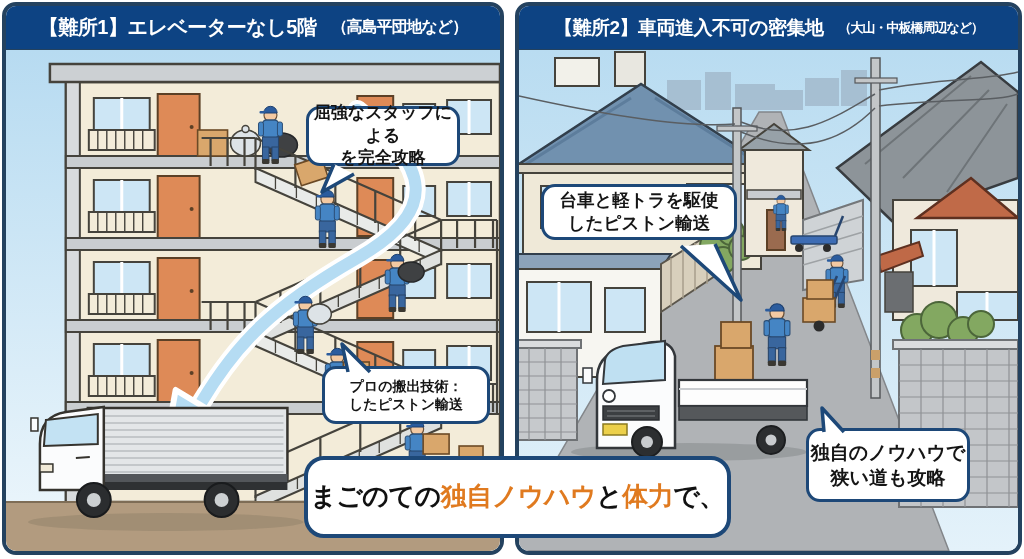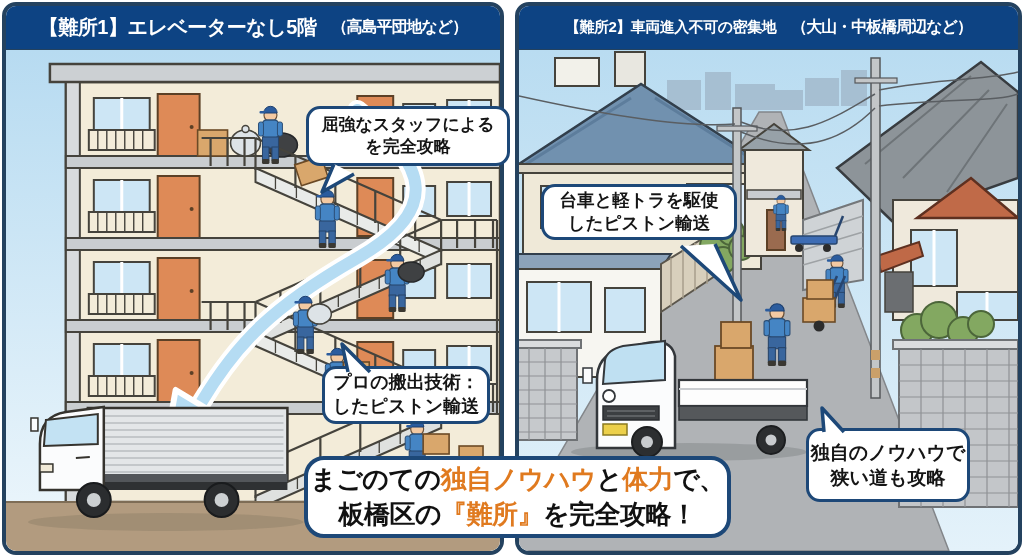--- a/index.html
+++ b/index.html
@@ -12,22 +12,22 @@
   .stage{position:absolute;inset:0}
   .panel{position:absolute;top:2px;height:553px;border:4px solid var(--panel-border);
          border-radius:14px;overflow:hidden;background:#fff}
   .panel.left{left:2px;width:502px}
   .panel.right{left:515px;width:507px}
   .panel-header{height:44px;background:var(--header-bg);color:#fff;display:flex;
                 align-items:center;justify-content:center;white-space:nowrap;
                 border-bottom:1px solid var(--panel-border)}
   .hd-main{font-size:20px;letter-spacing:-.5px}
   .hd-note{font-size:16px;letter-spacing:-1px;margin-left:15px}
-  .panel.right .hd-main{font-size:15px}
-  .panel.right .hd-note{font-size:16px}
+  .panel.right .hd-main{font-size:19px}
+  .panel.right .hd-note{font-size:13px}
   .scene{position:absolute;left:0;top:44px;right:0;bottom:0}
   .scene svg{width:100%;height:100%;display:block}
   .callout{position:absolute;background:#fff;border:3.5px solid var(--bubble-border);
            border-radius:14px;color:var(--text-dark);text-align:center;z-index:6;
            display:flex;flex-direction:column;justify-content:center;line-height:1.32}
   .callout .cl{display:block}
   .tail{position:absolute;z-index:7;overflow:visible}
   .banner{position:absolute;left:304px;top:456px;width:427px;height:82px;background:#fff;
           border:4px solid var(--bubble-border);border-radius:20px;z-index:10;
           display:flex;flex-direction:column;align-items:center;justify-content:center;
@@ -321,29 +321,29 @@
           <rect x="84" y="374" width="24" height="11" fill="#ecd04b" stroke="#8a7a20" stroke-width="1.5"></rect>
           <circle cx="128" cy="392" r="15" fill="#2c2e30" stroke="#1c1e20" stroke-width="2"></circle>
           <circle cx="128" cy="392" r="6" fill="#c9cccf"></circle>
           <circle cx="252" cy="390" r="14" fill="#2c2e30" stroke="#1c1e20" stroke-width="2"></circle>
           <circle cx="252" cy="390" r="5.5" fill="#c9cccf"></circle>
         </g>
       </svg>
     </div>
   </section>
 
-  <div class="callout" style="left:306px;top:106px;width:204px;height:60px;font-size:17px">
+  <div class="callout" style="left:306px;top:106px;width:154px;height:60px;font-size:17px">
     <span class="cl">屈強なスタッフによる</span>
     <span class="cl">を完全攻略</span>
   </div>
   <svg class="tail" style="left:320px;top:160px" width="36" height="36">
     <path d="M14,4 L2,32 L34,14" fill="#fff" stroke="#1d4878" stroke-width="3.5" stroke-linejoin="round"></path>
   </svg>
 
-  <div class="callout" style="left:322px;top:366px;width:168px;height:58px;font-size:18px">
+  <div class="callout" style="left:322px;top:366px;width:168px;height:58px;font-size:14px">
     <span class="cl">プロの搬出技術：</span>
     <span class="cl">したピストン輸送</span>
   </div>
   <svg class="tail" style="left:338px;top:342px" width="36" height="32">
     <path d="M10,30 L4,2 L32,30" fill="#fff" stroke="#1d4878" stroke-width="3.5" stroke-linejoin="round"></path>
   </svg>
 
   <div class="callout" style="left:541px;top:184px;width:196px;height:56px;font-size:17.5px">
     <span class="cl">台車と軽トラを駆使</span>
     <span class="cl">したピストン輸送</span>
@@ -357,18 +357,15 @@
     <span class="cl">狭い道も攻略</span>
   </div>
   <svg class="tail" style="left:816px;top:406px" width="32" height="28">
     <path d="M8,26 L6,2 L28,26" fill="#fff" stroke="#1d4878" stroke-width="3.5" stroke-linejoin="round"></path>
   </svg>
 
   <div class="banner">
     <div>
       <span>まごのての</span><span class="accent">独自ノウハウ</span><span>と</span><span class="accent">体力</span><span>で、</span>
     </div>
-    <div>
-      <span>板橋区の</span><span class="accent">『難所』</span><span>を完全攻略！</span>
-    </div>
   </div>
 
 </div>
 
 </body></html>

